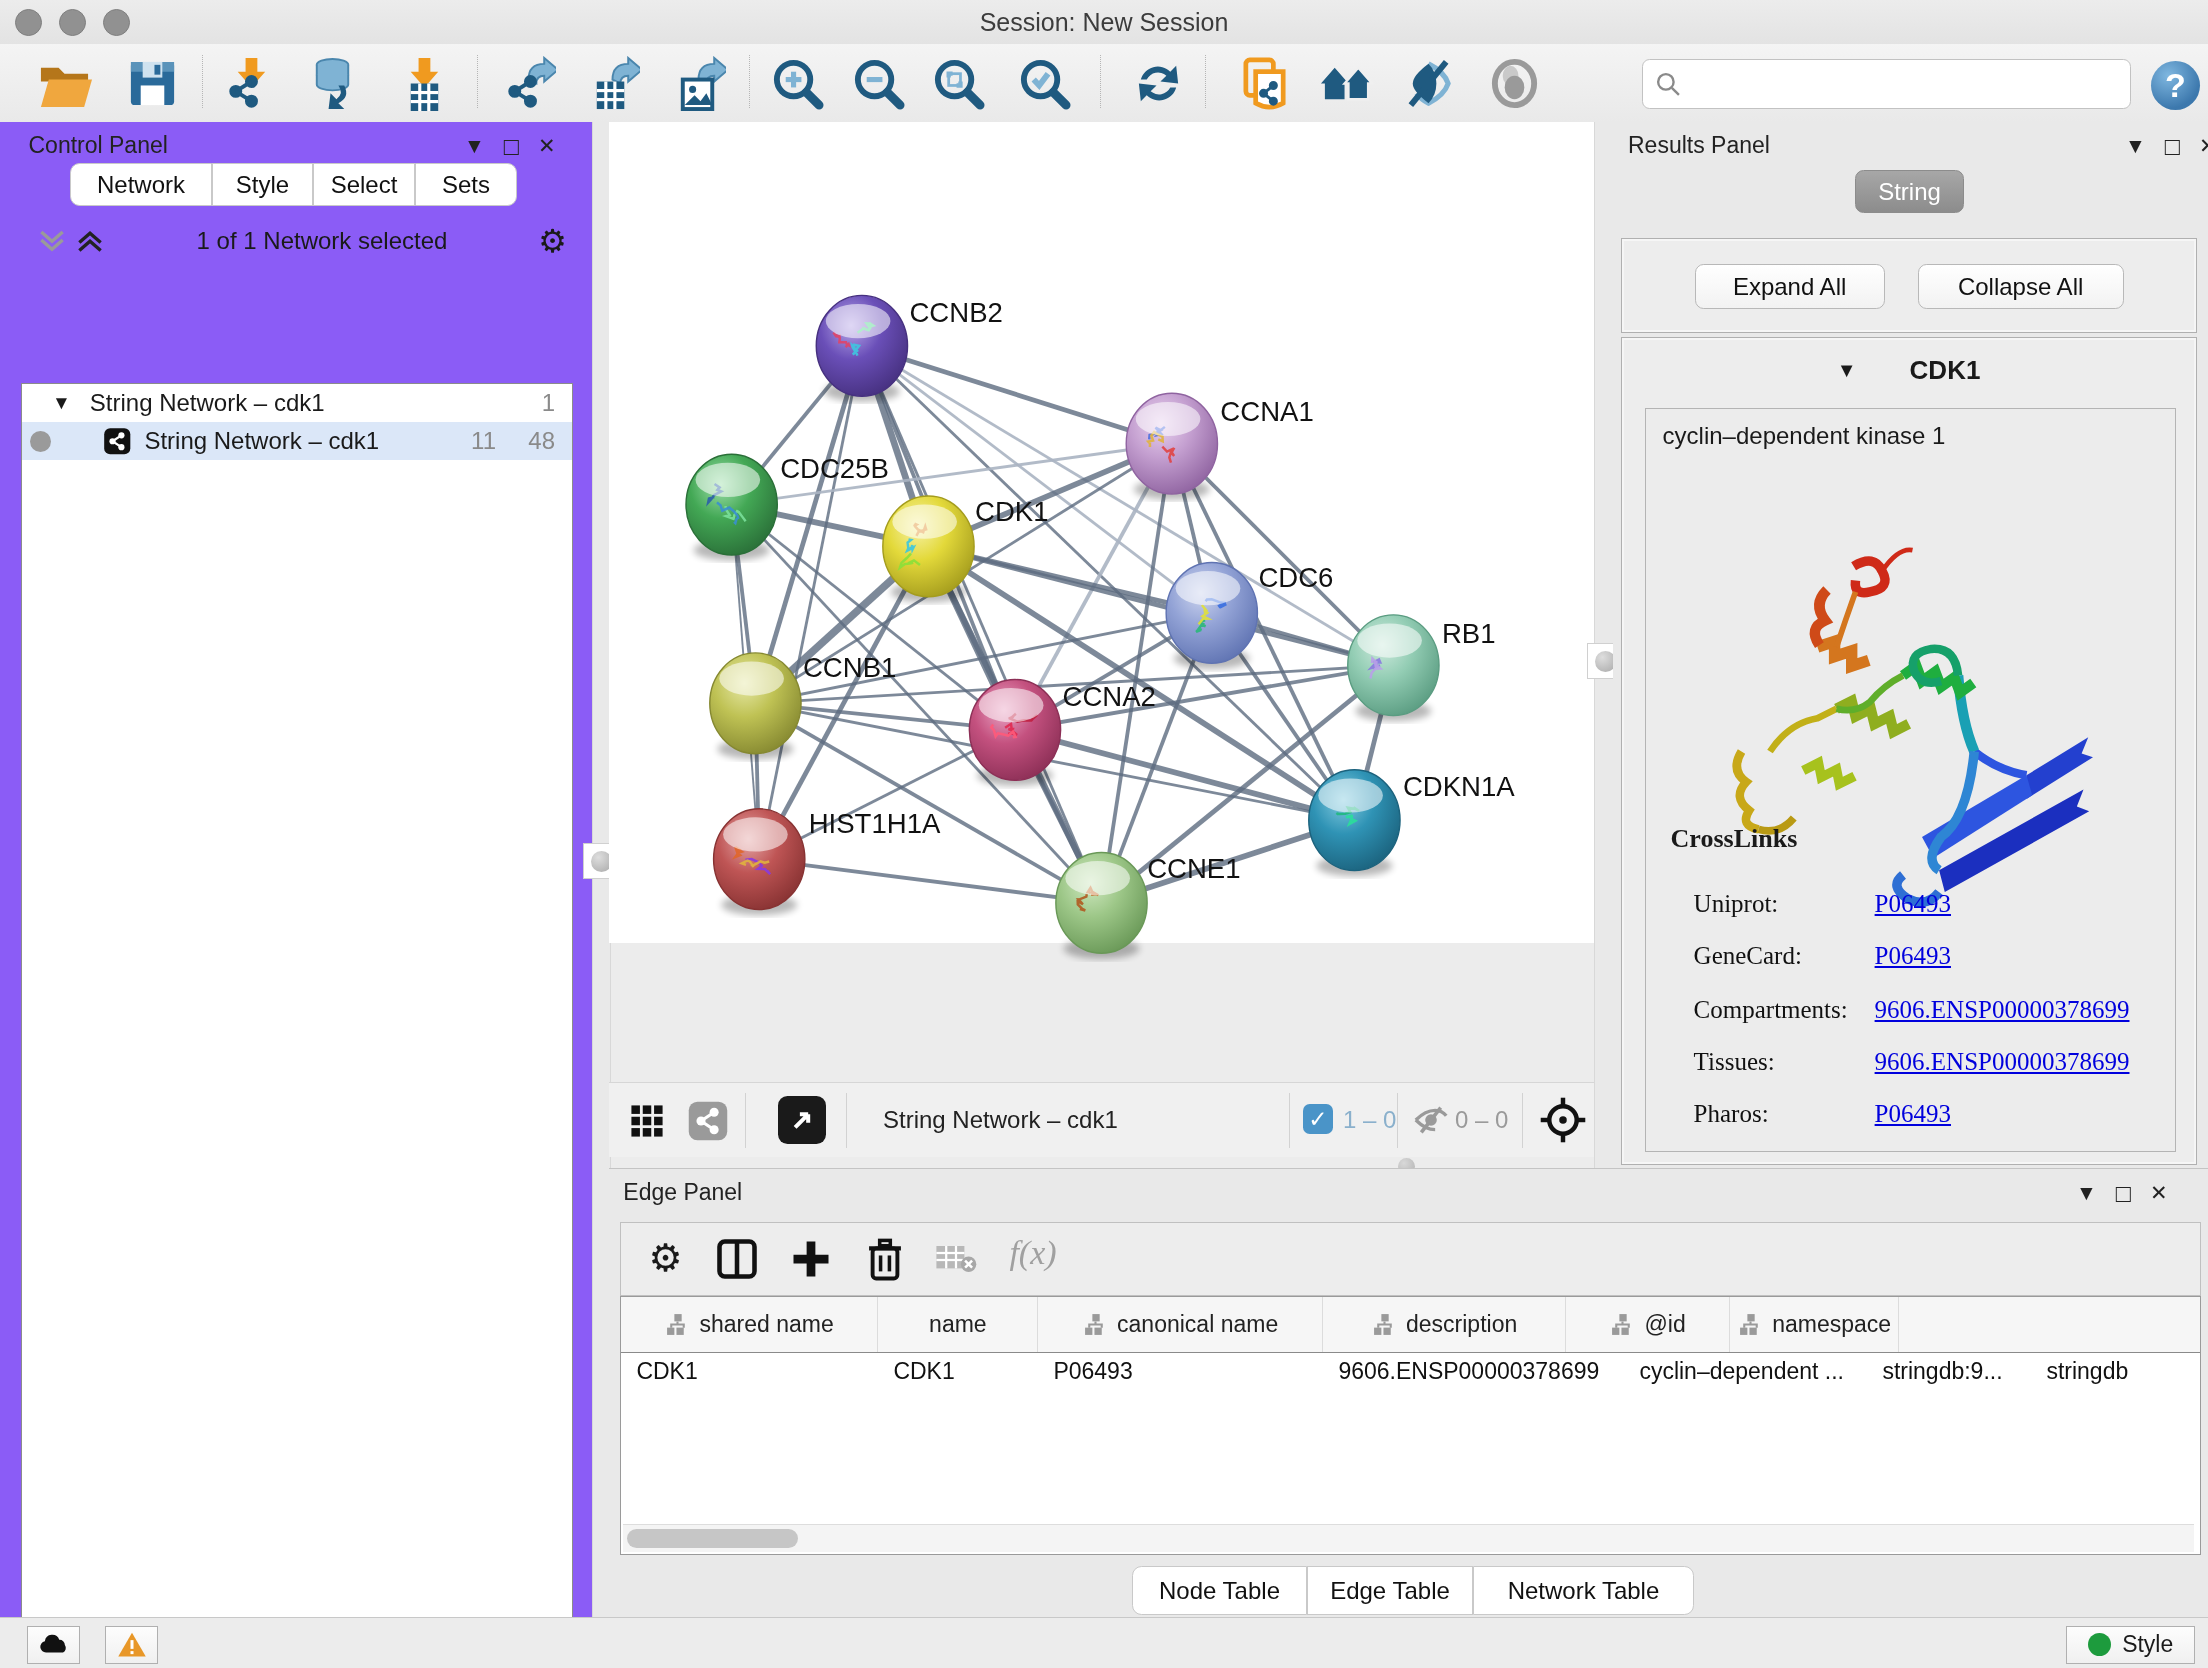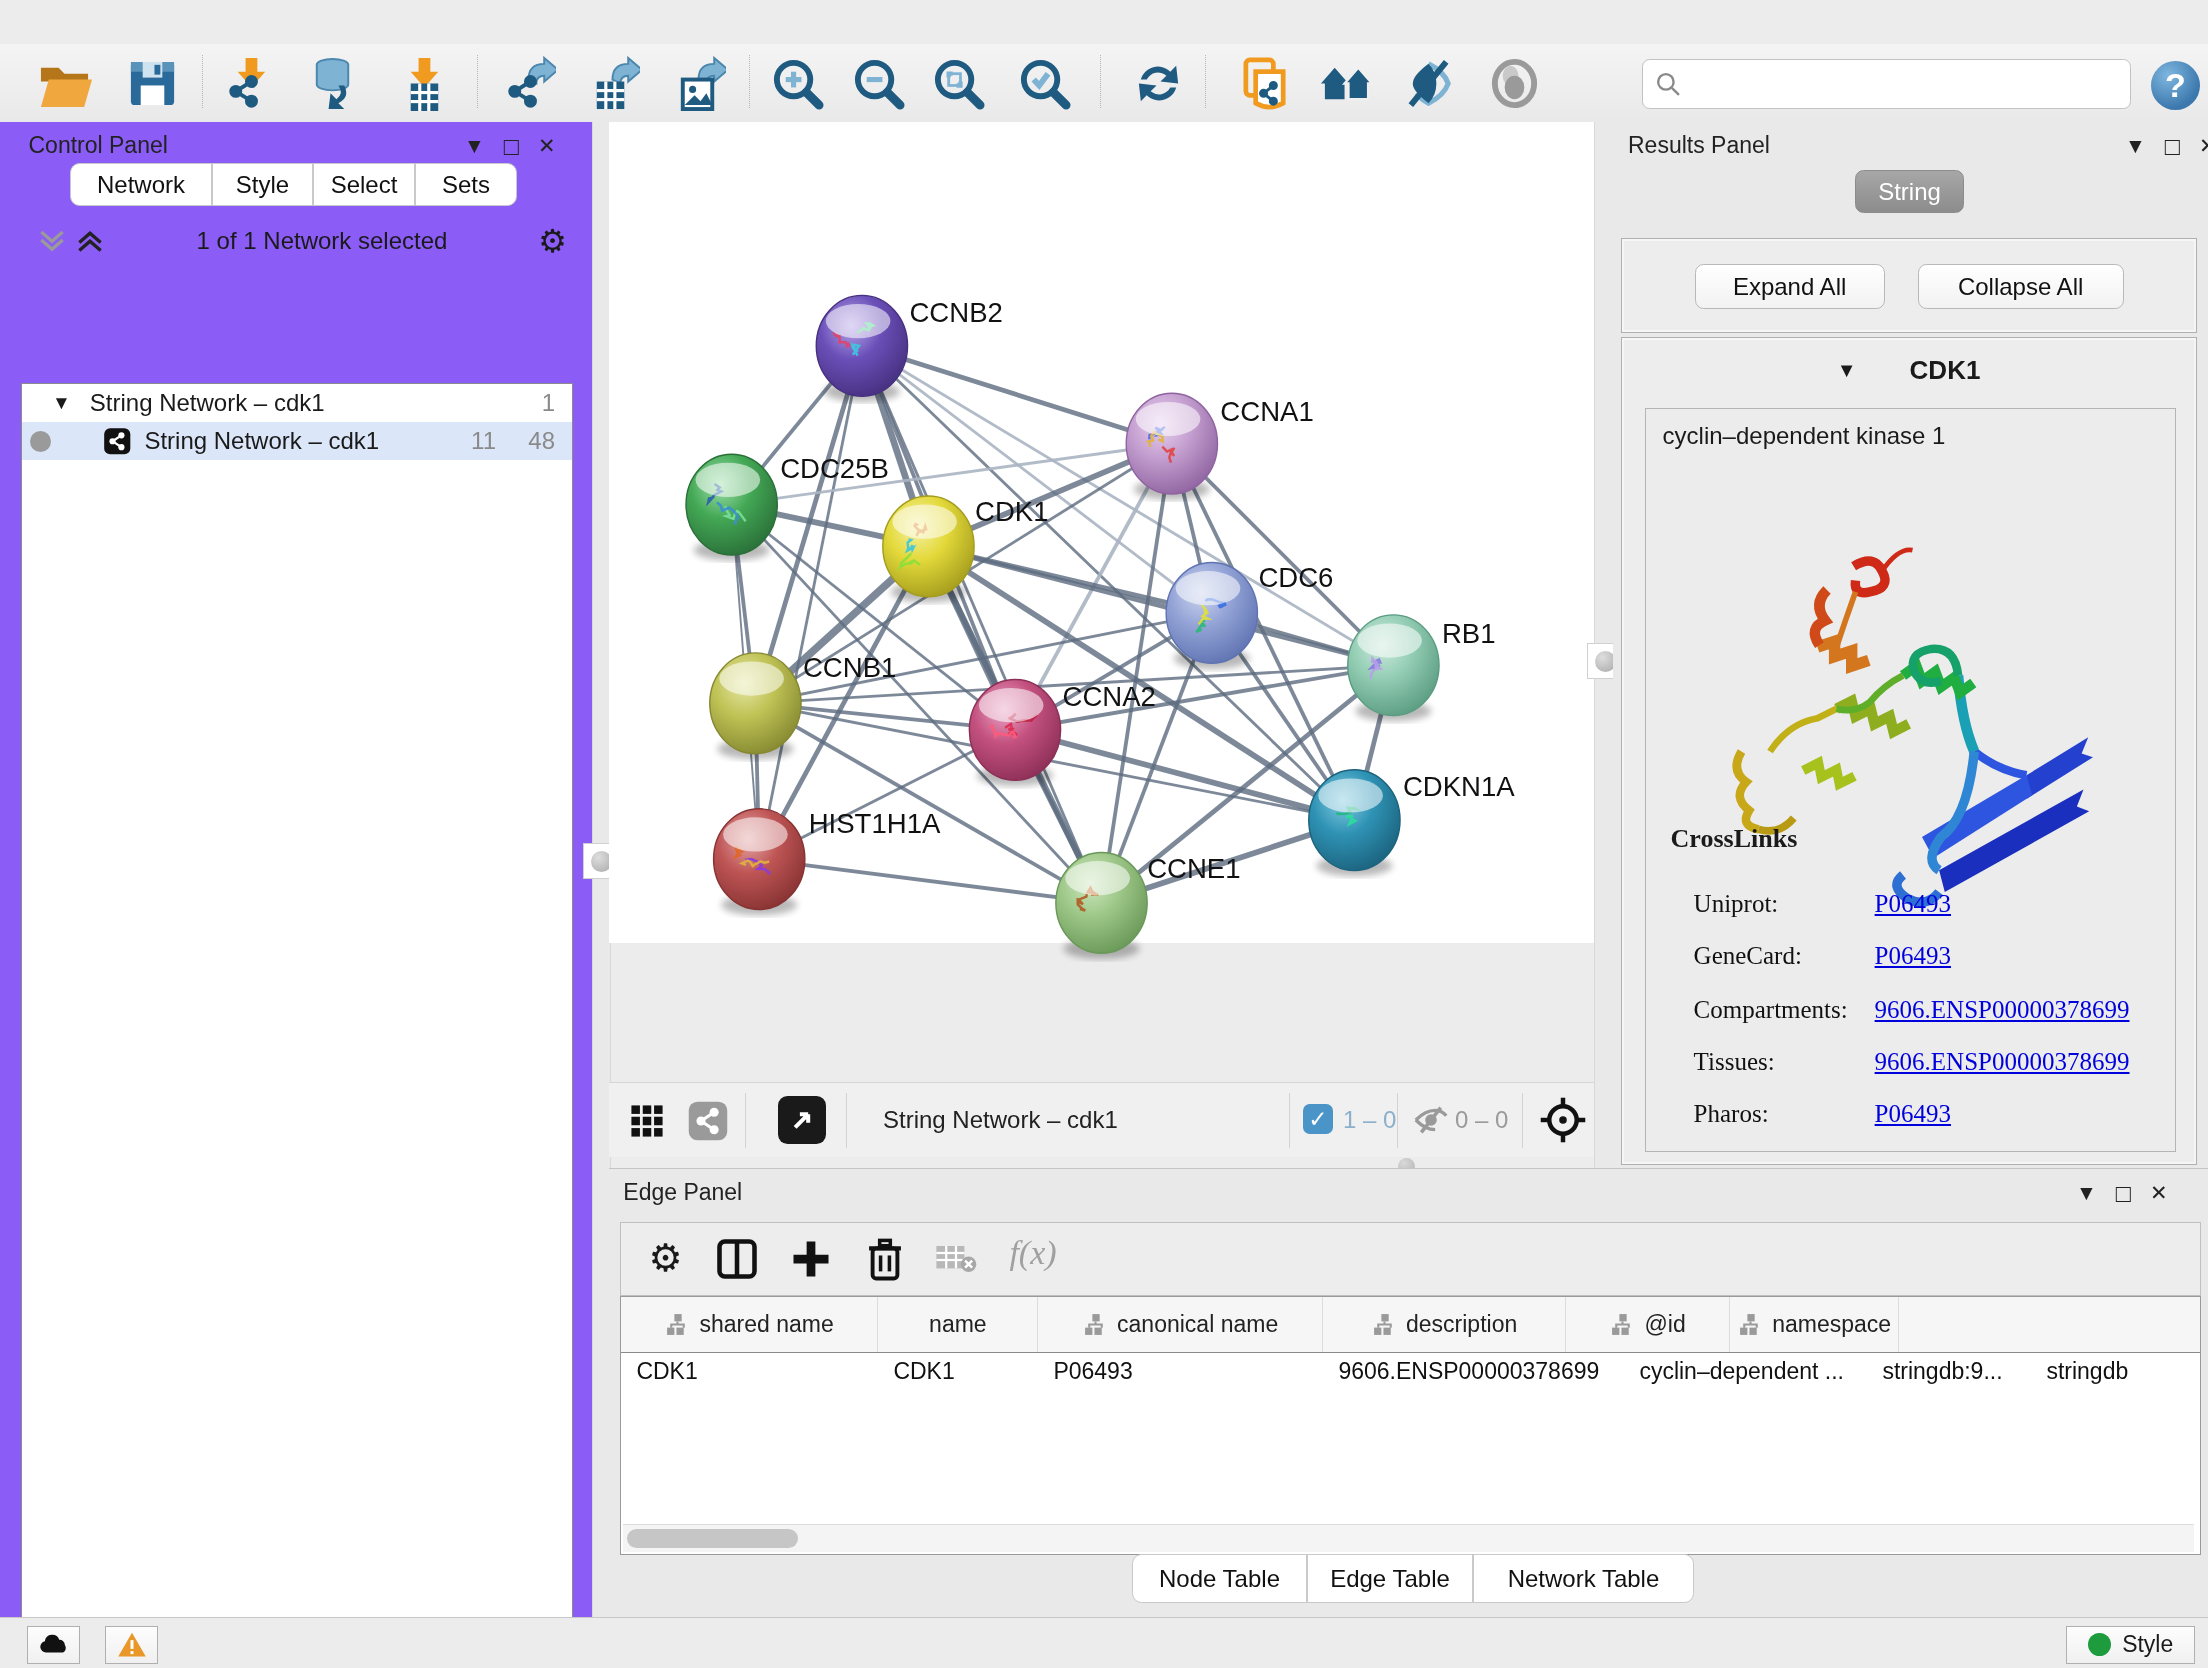--- a/index.html
+++ b/index.html
@@ -53,36 +53,42 @@
   .xl-link{font-size:25px;color:#0000dd;text-decoration:underline;}
   
   #tablepanel{left:609px;top:1168px;width:1600px;height:449px;background:#e9e9e9;border-top:1px solid #c4c4c4;}
   #ttoolbar{position:absolute;left:11.4px;top:53px;width:1579px;height:72px;background:#ededed;border:1px solid #c0c0c0;}
   #tbox{position:absolute;left:11.4px;top:127px;width:1579px;height:257px;background:#fff;border:1.9px solid #9a9a9a;}
   #thead{position:absolute;left:0;top:0;width:100%;height:55px;background:#f6f6f6;border-bottom:1.9px solid #8a8a8a;display:flex;}
   .th{position:relative;height:55px;display:flex;align-items:center;justify-content:center;gap:9.5px;font-size:23px;color:#222;border-right:1px solid #dcdcdc;box-sizing:border-box;}
   .td{position:relative;height:38px;display:flex;align-items:center;font-size:23px;color:#111;padding-left:15px;box-sizing:border-box;}
   #hscroll{position:absolute;left:1.9px;bottom:1.9px;width:1571px;height:27px;background:#f4f4f4;border-top:1px solid #ddd;}
   #hthumb{position:absolute;left:3.8px;top:3.8px;width:171px;height:19px;border-radius:9.5px;background:#c6c6c6;}
-  #bottomtabs{position:absolute;left:523px;top:385px;display:flex;}
+  #bottomtabs{position:absolute;left:523px;top:397px;display:flex;}
   #bottomtabs .tab{padding:9.5px 0;}
   #bottomtabs .tab:first-child{border-radius:9.5px 0 0 9.5px;}
   #bottomtabs .tab:last-child{border-radius:0 9.5px 9.5px 0;}
   
   #statusbar{left:0;top:1617px;width:2208px;height:51px;background:#ececec;border-top:1px solid #c8c8c8;}
   .sbtn{position:absolute;top:7.6px;height:36px;background:linear-gradient(#fdfdfd,#f0f0f0);border:1.9px solid #b0b0b0;display:flex;align-items:center;justify-content:center;}
   #membtn{gap:11.4px;font-size:23px;}
   .greendot{width:23px;height:23px;border-radius:50%;background:#1d9b3d;}
   .netlabel{font-size:29px;fill:#111;font-family:"Liberation Sans","DejaVu Sans",sans-serif;}
 </style>
 </head>
 <body>
 
 <div id="window">
 
+  <div id="titlebar" class="abs">
+    <div class="tlight" style="left:15px"></div>
+    <div class="tlight" style="left:59px"></div>
+    <div class="tlight" style="left:103px"></div>
+    <div id="wtitle">Session: New Session</div>
+  </div>
 
   <div id="toolbar" class="abs">
     <div id="tb-buttons">
         <div class="tbtn" style="left: 34px;">
           <svg width="55" height="55" viewBox="0 0 28 28">
             <path d="M2 6 h9 l3 3 h12 v4 H2 Z" fill="#b5761a"></path>
             <path d="M2 26 L6 12 h22 l-4 14 Z" fill="#f0a73e"></path>
           </svg>
         </div>
         <div class="tbtn" style="left: 122px;">

